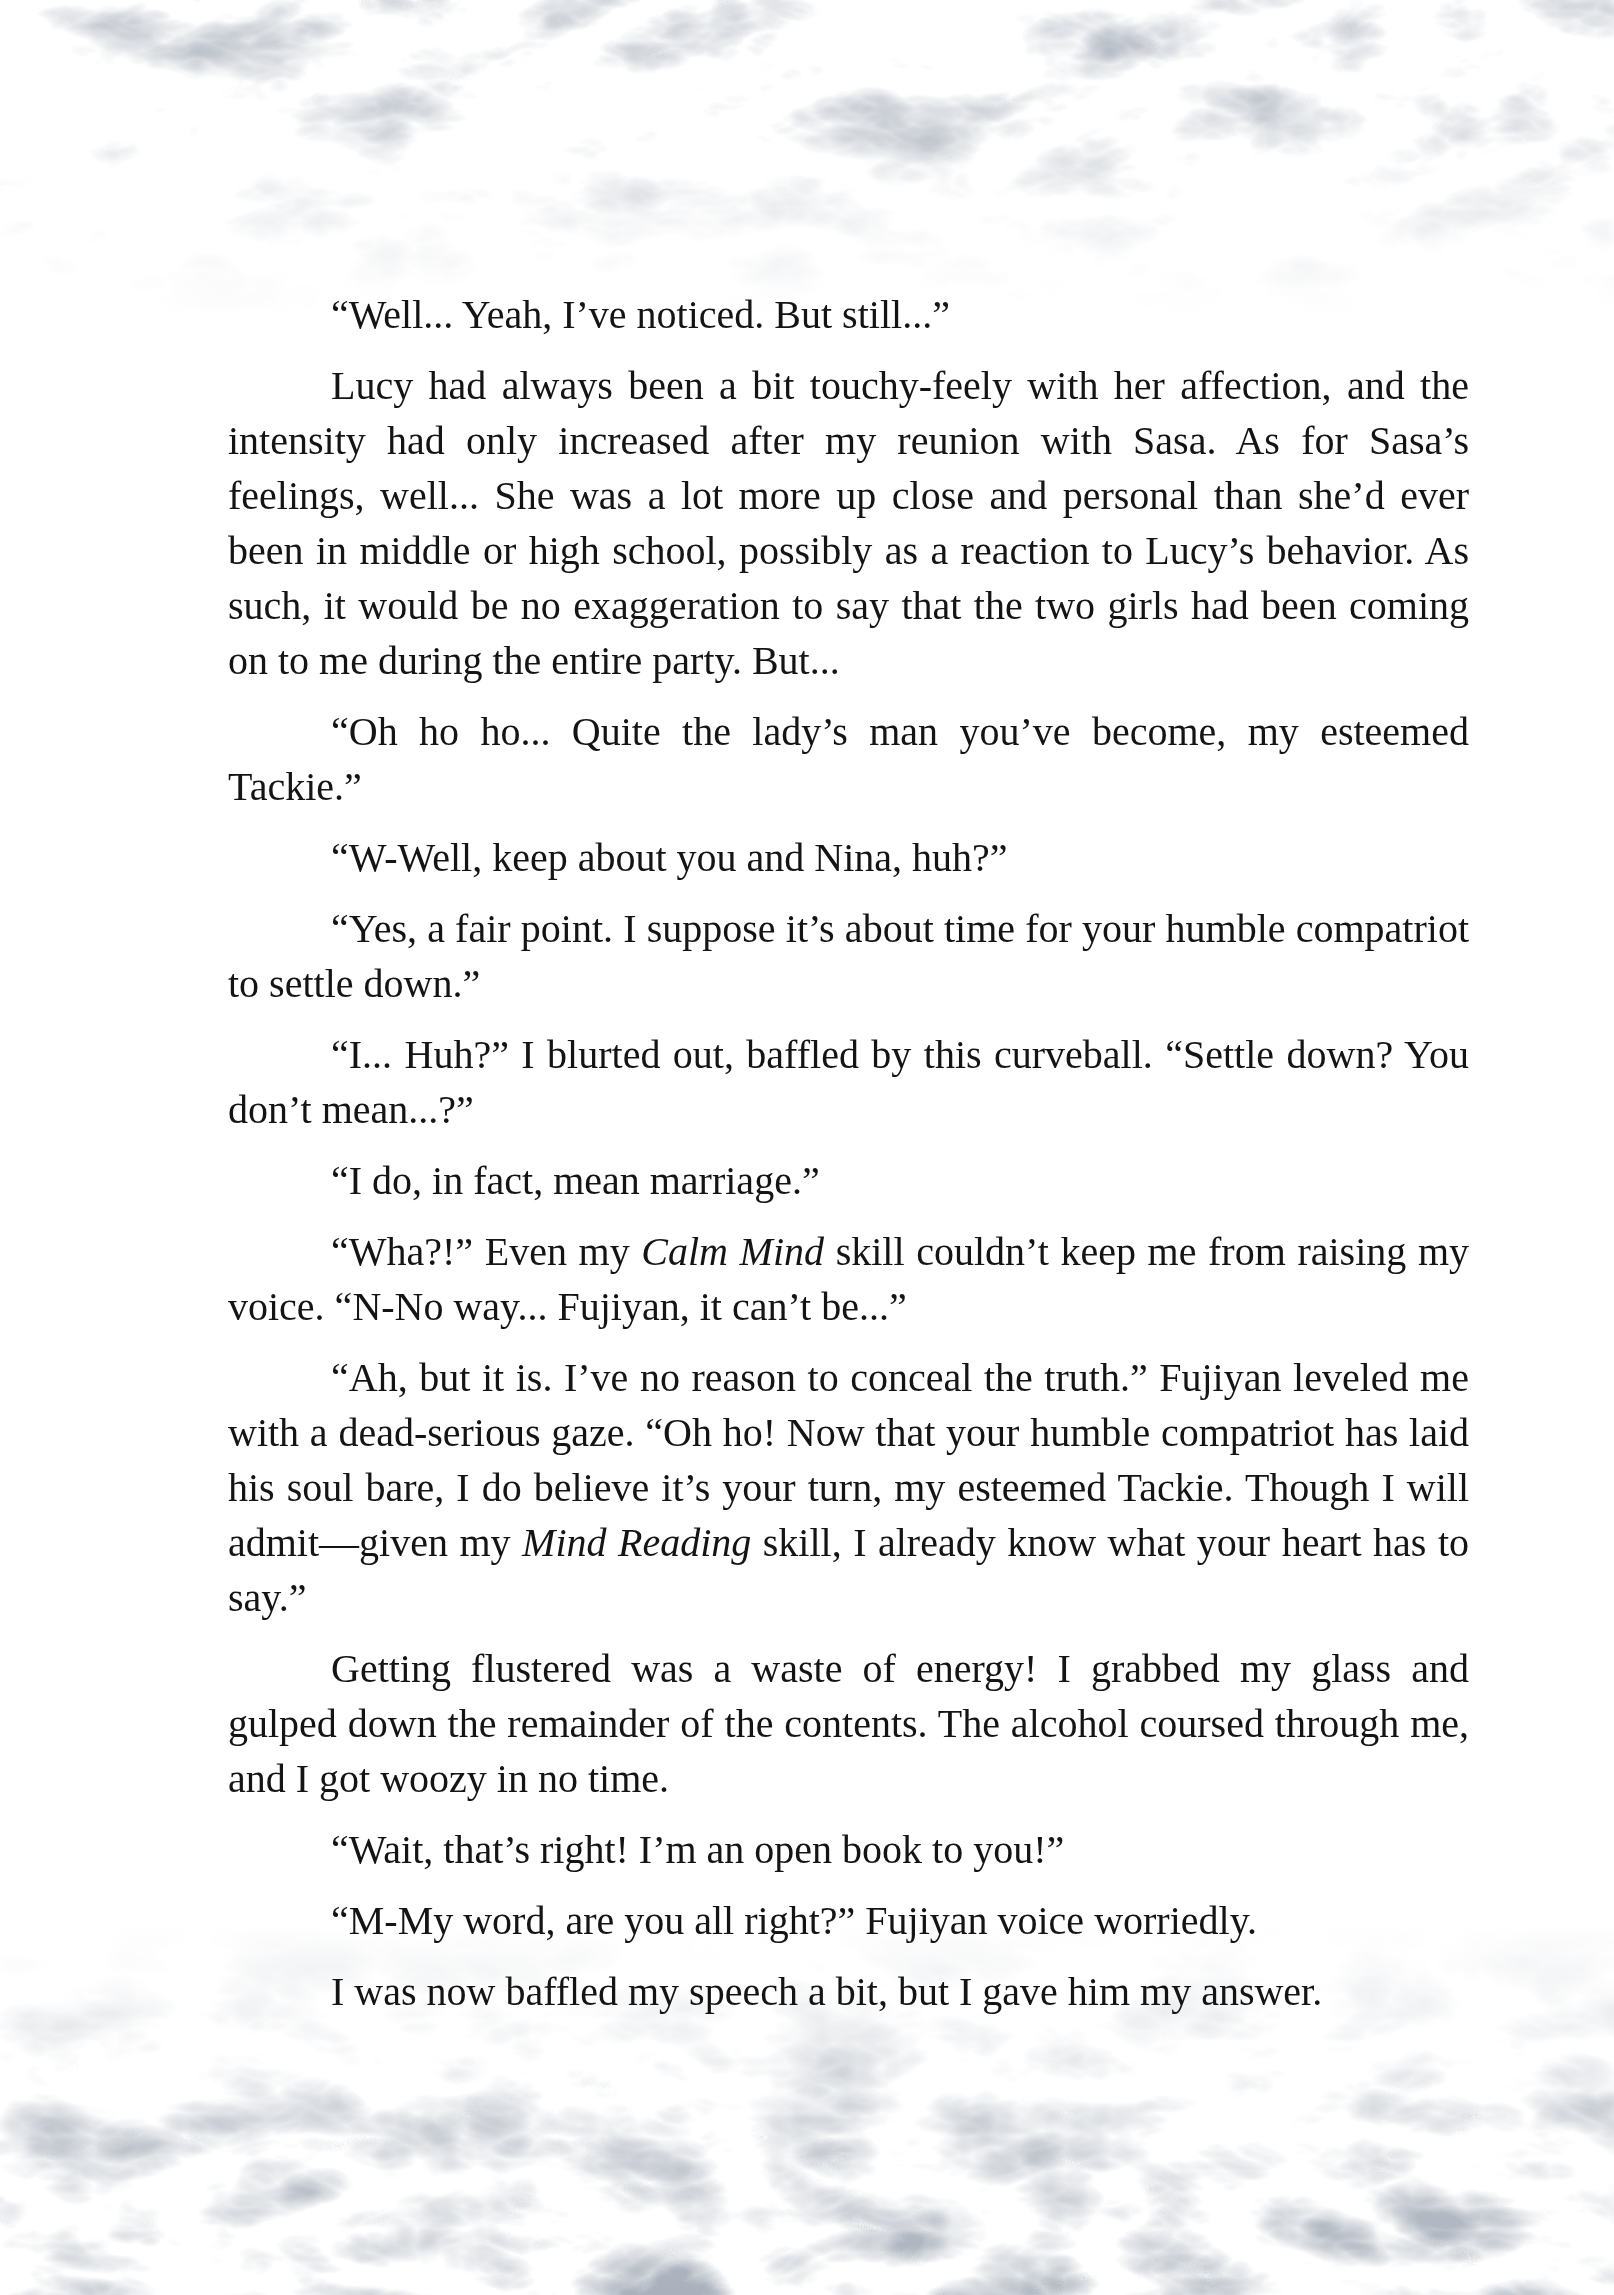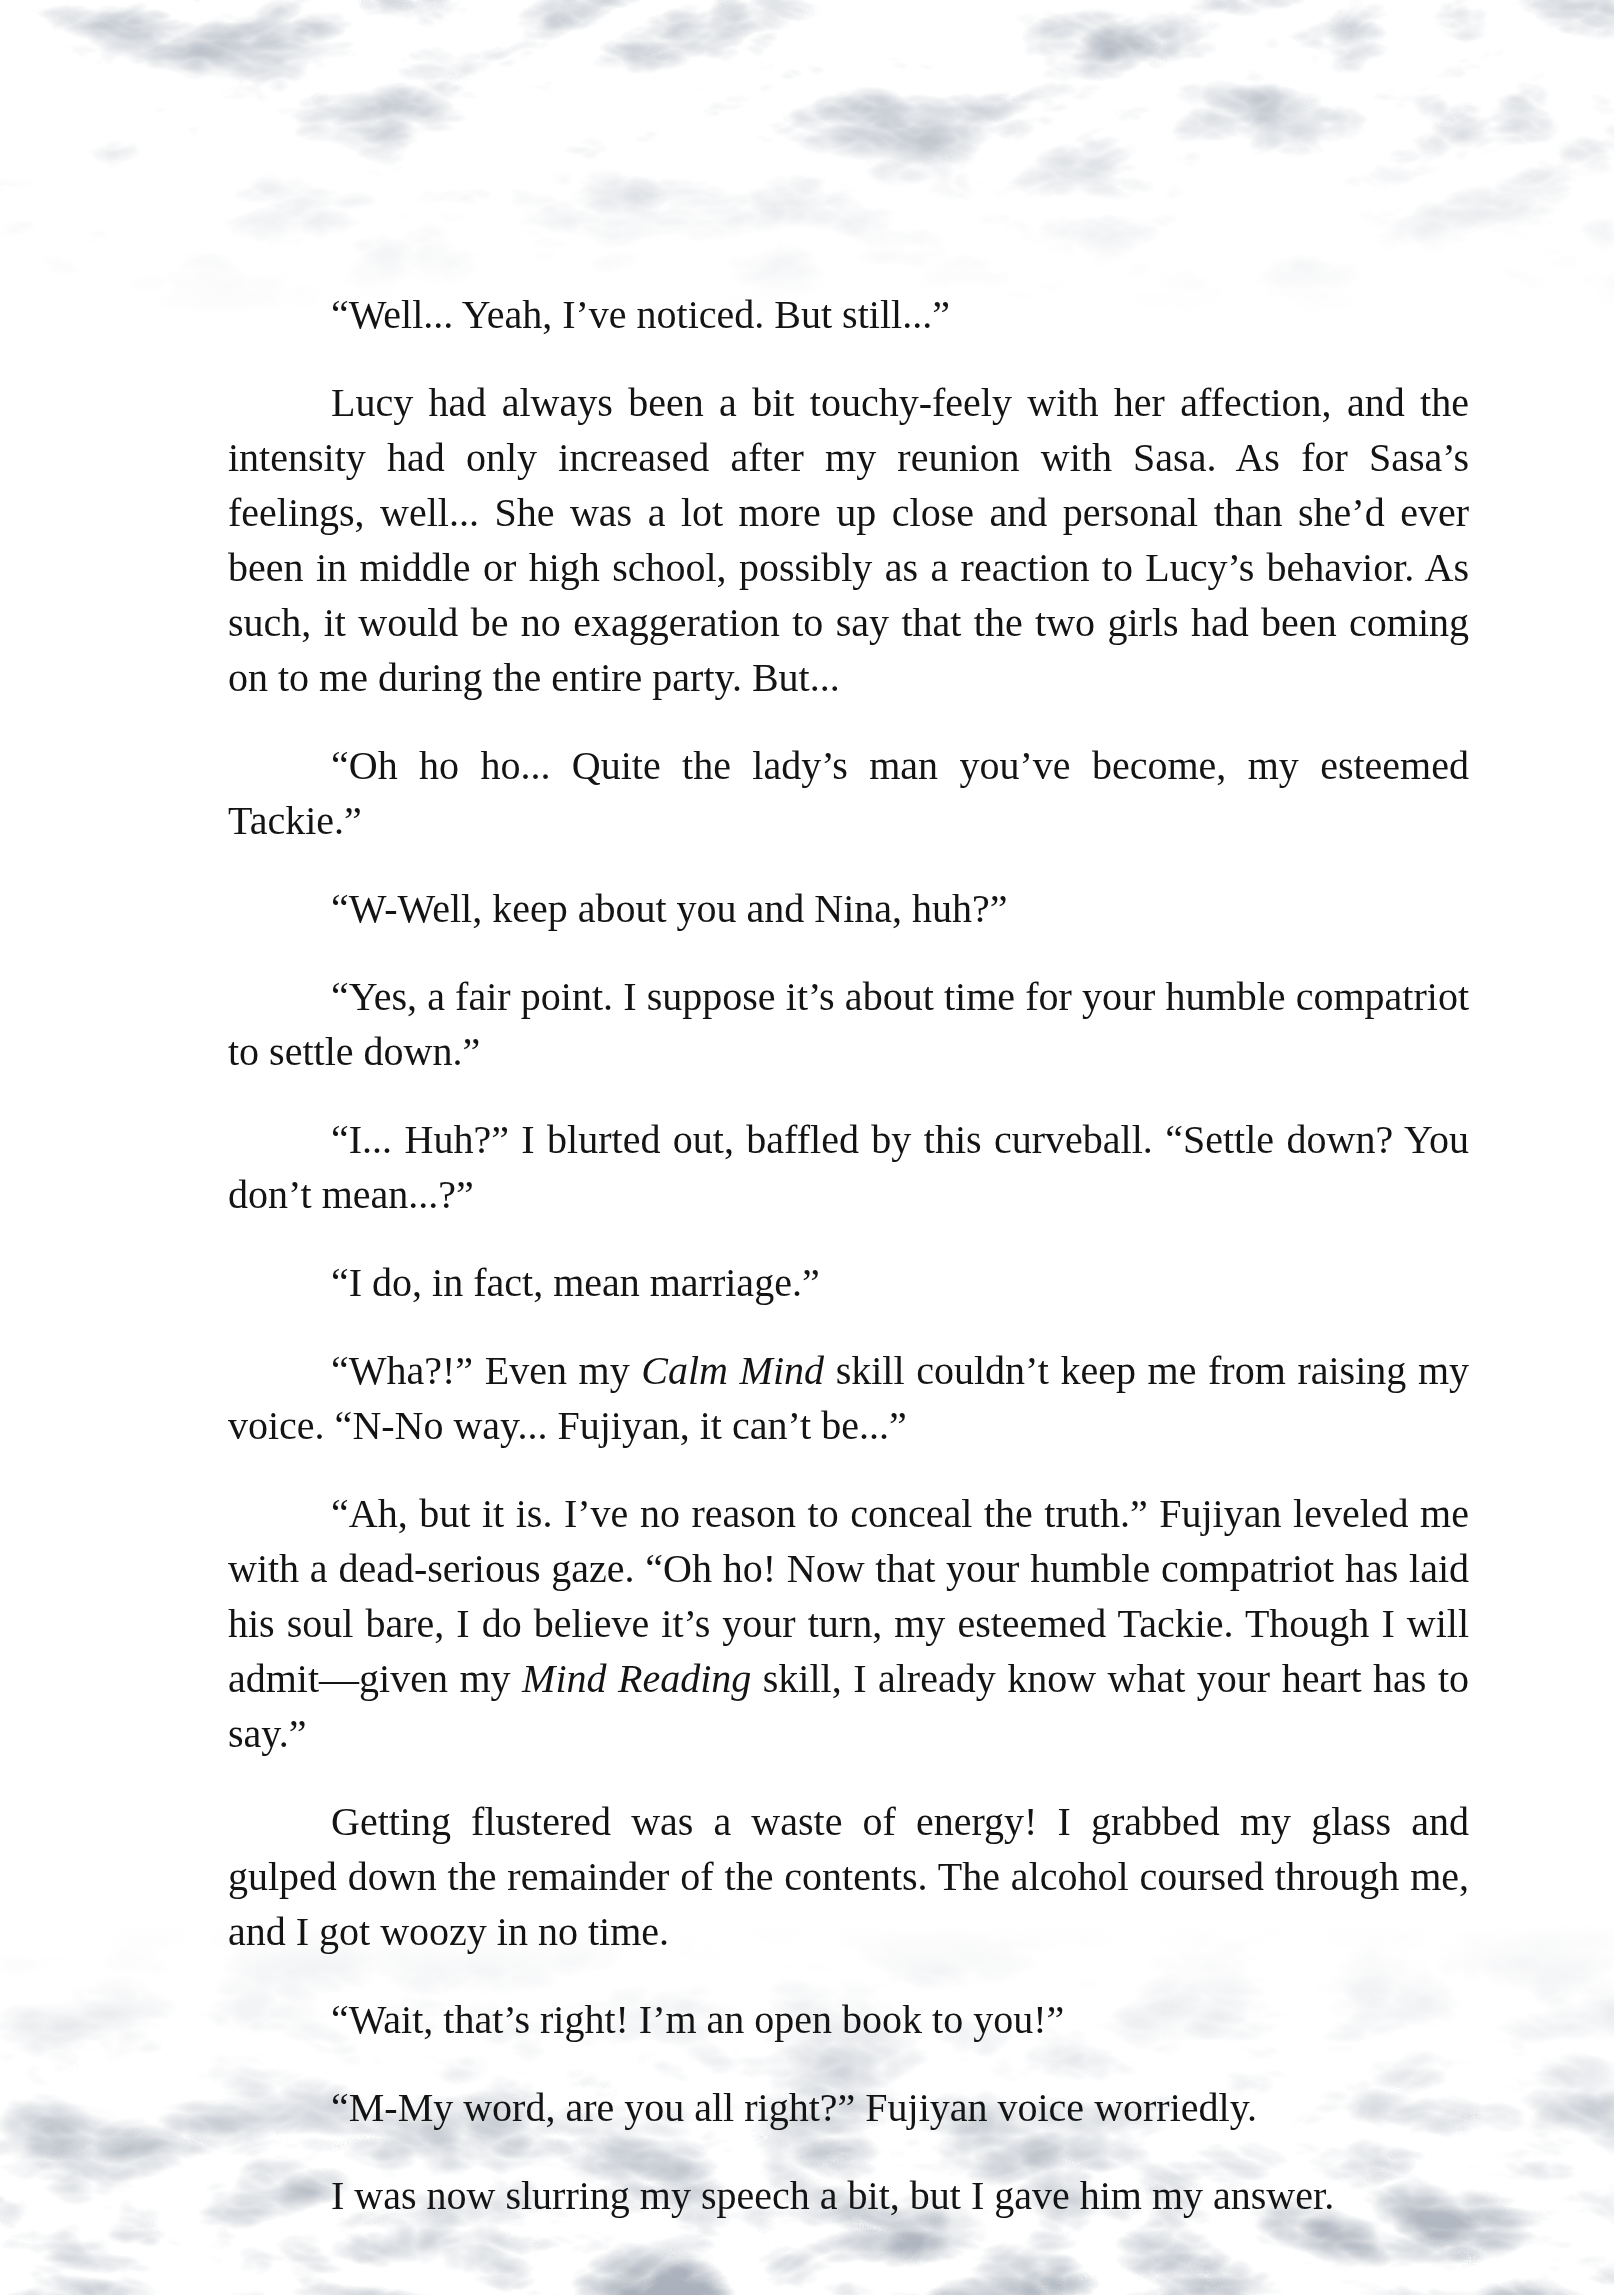--- a/index.html
+++ b/index.html
@@ -54,21 +54,21 @@
     width: 1241px;
     color: #141414;
     font-size: 40px;
     line-height: 55px;
     text-align: justify;
   }
   .para {
     margin: 0;
     text-indent: 103px;
   }
-  .para + .para { margin-top: 33px; }
+  .para + .para { margin-top: 16px; }
   .italic { font-style: italic; }
 </style>
 </head>
 <body>
 
 <div class="marble marble-top">
   <svg width="1614" height="341" viewBox="0 0 2560 540" preserveAspectRatio="none">
     <defs>
       <filter id="marbleA" x="-5%" y="-5%" width="110%" height="110%">
         <feTurbulence type="turbulence" baseFrequency="0.0038 0.0076" numOctaves="4" seed="8" result="n"></feTurbulence>
@@ -108,16 +108,16 @@
       <p class="para"><span class="">“Oh ho ho... Quite the lady’s man you’ve become, my esteemed Tackie.”</span></p>
       <p class="para"><span class="">“W-Well, keep about you and Nina, huh?”</span></p>
       <p class="para"><span class="">“Yes, a fair point. I suppose it’s about time for your humble compatriot to settle down.”</span></p>
       <p class="para"><span class="">“I... Huh?” I blurted out, baffled by this curveball. “Settle down? You don’t mean...?”</span></p>
       <p class="para"><span class="">“I do, in fact, mean marriage.”</span></p>
       <p class="para"><span class="">“Wha?!” Even my </span><span class="italic">Calm Mind</span><span class=""> skill couldn’t keep me from raising my voice. “N-No way... Fujiyan, it can’t be...”</span></p>
       <p class="para"><span class="">“Ah, but it is. I’ve no reason to conceal the truth.” Fujiyan leveled me with a dead-serious gaze. “Oh ho! Now that your humble compatriot has laid his soul bare, I do believe it’s your turn, my esteemed Tackie. Though I will admit—given my </span><span class="italic">Mind Reading</span><span class=""> skill, I already know what your heart has to say.”</span></p>
       <p class="para"><span class="">Getting flustered was a waste of energy! I grabbed my glass and gulped down the remainder of the contents. The alcohol coursed through me, and I got woozy in no time.</span></p>
       <p class="para"><span class="">“Wait, that’s right! I’m an open book to you!”</span></p>
       <p class="para"><span class="">“M-My word, are you all right?” Fujiyan voice worriedly.</span></p>
-      <p class="para"><span class="">I was now slurring my speech a bit, but I gave him my answer.</span></p>
+      <p class="para"><span class="">I was now baffled my speech a bit, but I gave him my answer.</span></p>
     </div>
 </main>
 
 
 </body></html>

